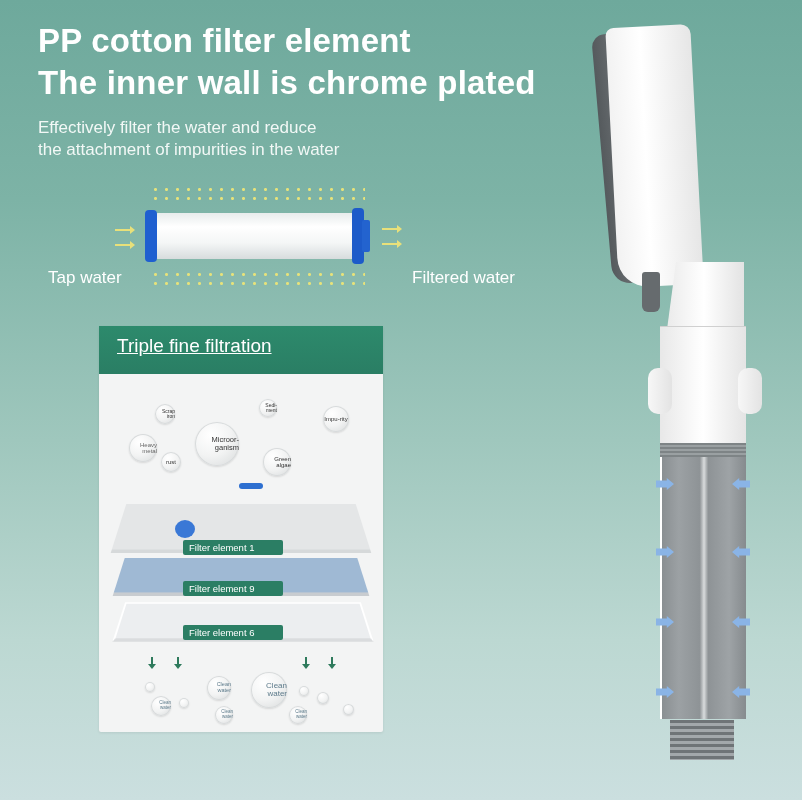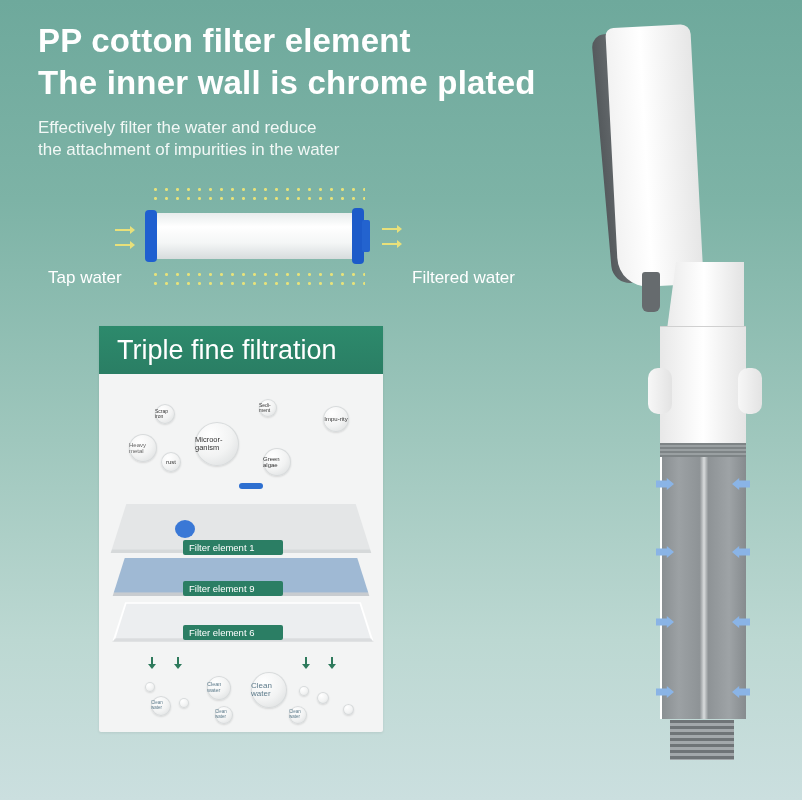--- a/index.html
+++ b/index.html
@@ -24,23 +24,23 @@
   .cap-r{position:absolute;left:207px;top:-2px;width:12px;height:56px;background:#1d5bc9;border-radius:4px;}
   .cap-r2{position:absolute;left:217px;top:10px;width:8px;height:32px;background:#2363cf;border-radius:2px;}
   .arrow{position:absolute;height:2px;width:16px;background:#e8e07a;}
   .arrow::after{content:"";position:absolute;right:-4px;top:-3px;border-left:5px solid #e8e07a;border-top:4px solid transparent;border-bottom:4px solid transparent;}
   .lbl-tap,.lbl-filt{position:absolute;top:268px;color:#fff;font-size:17px;}
   .lbl-tap{left:48px;text-align:right;} .lbl-filt{left:384px;margin-left:28px;}
 
   
   .panel{position:absolute;left:99px;top:326px;width:284px;height:406px;background:#f3f4f4;border-radius:2px;box-shadow:0 1px 3px rgba(0,0,0,0.08);}
   .panel-head{position:absolute;left:0;top:0;width:284px;height:48px;background:linear-gradient(180deg,#2d8a6c,#2a7e64);}
-  .panel-title{position:absolute;left:18px;top:9px;color:#fff;font-size:27px;white-space:nowrap;}
+  .panel-title{position:absolute;left:18px;top:9px;color:#fff;font-size:19px;white-space:nowrap;text-decoration:underline;}
   .bubble{position:absolute;border-radius:50%;background:radial-gradient(circle at 35% 30%,#ffffff 0%,#f2f3f3 50%,#d6d9da 100%);
-    box-shadow:0 0 0 1px #d8dbdc inset,0 1px 2px rgba(0,0,0,0.12);display:flex;align-items:center;justify-content:center;text-align:left;color:#333;line-height:1.05;}
+    box-shadow:0 0 0 1px #d8dbdc inset,0 1px 2px rgba(0,0,0,0.12);display:flex;align-items:center;justify-content:center;text-align:right;color:#333;line-height:1.05;}
   .plate{position:absolute;left:20px;width:244px;height:58px;transform:perspective(300px) rotateX(38deg);}
   .plate1{top:170px;background:#e4e6e7;border-bottom:4px solid #d6d9da;}
   .plate2{top:226px;height:44px;background:#9fb9d4;border-bottom:4px solid #c8ccd0;}
   .plate3{top:270px;height:44px;background:#eceef0;border:2px solid #fff;border-bottom:4px solid #dadcde;}
   .tag{position:absolute;left:84px;width:94px;height:15px;background:#2b7e64;color:#fff;font-size:9.5px;line-height:16px;padding-left:6px;border-radius:2px;white-space:nowrap;}
   .darr{position:absolute;width:2px;height:8px;background:#2e7a5c;}
   .darr::after{content:"";position:absolute;left:-3px;top:7px;border-top:5px solid #2e7a5c;border-left:4px solid transparent;border-right:4px solid transparent;}
 
   
   .head{position:absolute;left:612px;top:26px;width:85px;height:260px;background:linear-gradient(90deg,#f2f2f2,#ffffff 40%,#e6e6e6);border-radius:8px 10px 6px 30px;transform:rotate(-3deg);}

